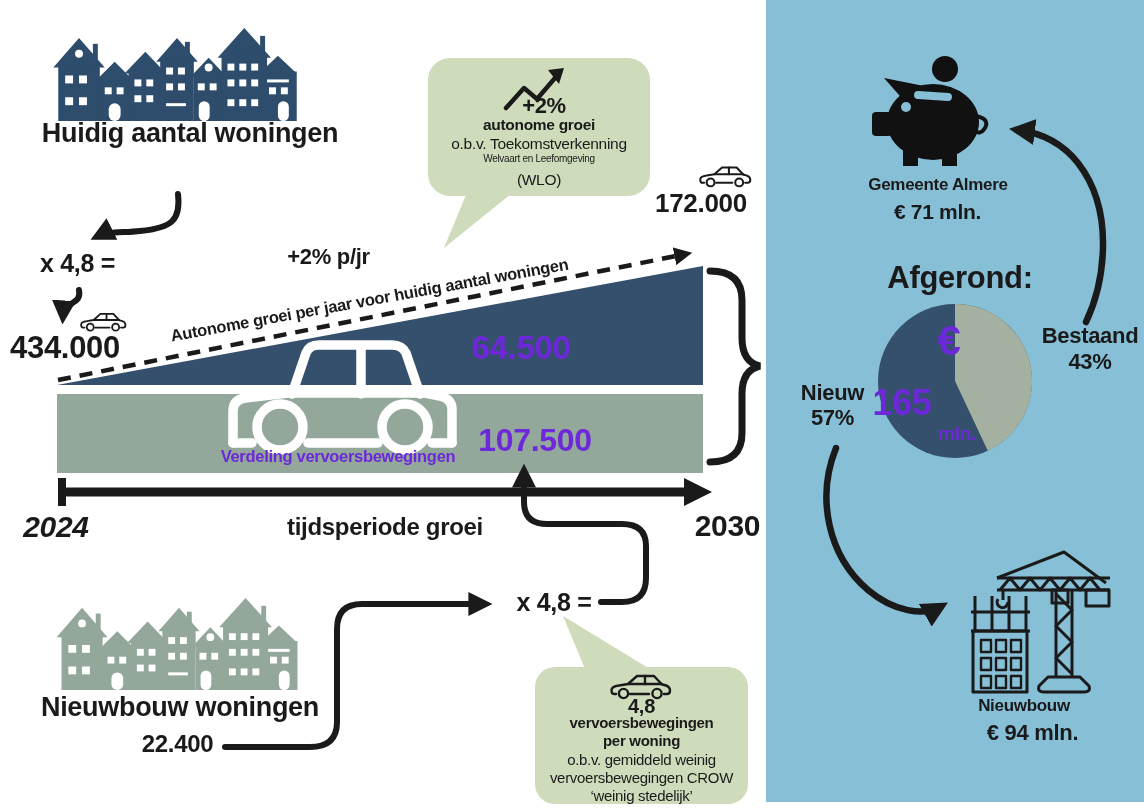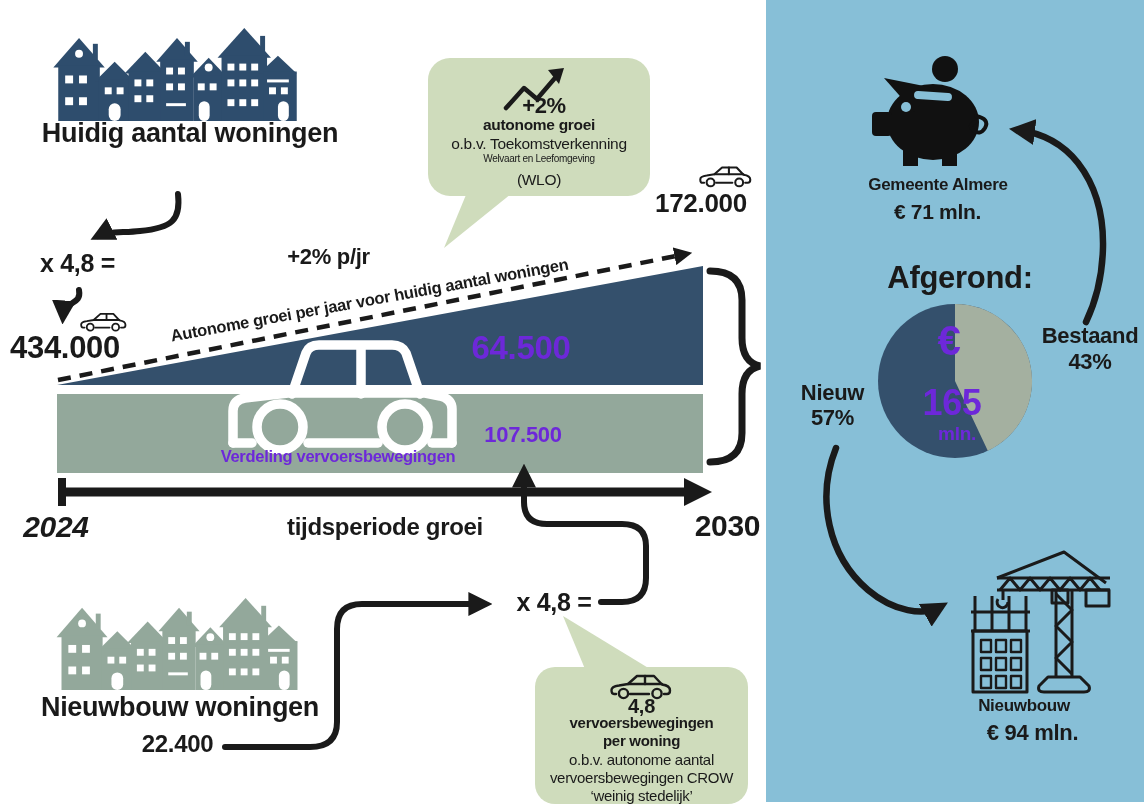--- a/index.html
+++ b/index.html
@@ -224,44 +224,44 @@
   <div class="t b7" style="left:439px;top:117px;width:200px;font-size:15.5px;">autonome groei</div>
   <div class="t" style="left:429px;top:136px;width:220px;font-size:15.5px;">o.b.v. Toekomstverkenning</div>
   <div class="t" style="left:429px;top:154px;width:220px;font-size:10px;">Welvaart en Leefomgeving</div>
   <div class="t" style="left:429px;top:172px;width:220px;font-size:15.5px;">(WLO)</div>
 
   <div class="t b6" style="left:641px;top:189px;width:120px;font-size:26px;">172.000</div>
   <div class="t b6" style="left:281px;top:245px;width:95px;font-size:22px;">+2% p/jr</div>
   <div class="t b6 rot" style="left:158px;top:330px;width:430px;font-size:16.5px;transform:rotate(-10.3deg);">Autonome groei per jaar voor huidig aantal woningen</div>
 
   <div class="t b6 w" style="left:460px;top:330px;width:122px;font-size:33px;">64.500</div>
-  <div class="t b6 w" style="left:460px;top:423px;width:126px;font-size:22px;">107.500</div>
+  <div class="t b6 w" style="left:472px;top:423px;width:126px;font-size:32px;">107.500</div>
   <div class="t b6 w" style="left:220px;top:448px;width:236px;font-size:16.5px;">Verdeling vervoersbewegingen</div>
 
   <div class="t b6" style="left:16px;top:511px;width:80px;font-size:30px;font-style:italic;">2024</div>
   <div class="t b6" style="left:250px;top:514px;width:270px;font-size:24px;">tijdsperiode groei</div>
   <div class="t b6" style="left:690px;top:510px;width:75px;font-size:30px;">2030</div>
 
   <div class="t b6" style="left:508px;top:589px;width:92px;font-size:25px;">x 4,8 =</div>
   <div class="t b6" style="left:35px;top:693px;width:290px;font-size:27px;">Nieuwbouw woningen</div>
   <div class="t b7" style="left:120px;top:731px;width:115px;font-size:24px;">22.400</div>
 
   <div class="t b7" style="left:599px;top:696px;width:85px;font-size:20px;">4,8</div>
   <div class="t b7" style="left:539px;top:715px;width:205px;font-size:15px;">vervoersbewegingen</div>
   <div class="t b7" style="left:539px;top:733px;width:205px;font-size:15px;">per woning</div>
-  <div class="t" style="left:534px;top:752px;width:215px;font-size:15px;">o.b.v. autonome aantal</div>
+  <div class="t" style="left:534px;top:752px;width:215px;font-size:15px;">o.b.v. gemiddeld weinig</div>
   <div class="t" style="left:534px;top:770px;width:215px;font-size:15px;">vervoersbewegingen CROW</div>
   <div class="t" style="left:534px;top:788px;width:215px;font-size:15px;">‘weinig stedelijk’</div>
 
   <div class="t b6" style="left:858px;top:176px;width:160px;font-size:17px;">Gemeente Almere</div>
   <div class="t b7" style="left:855px;top:201px;width:165px;font-size:21px;">€ 71 mln.</div>
   <div class="t b7" style="left:870px;top:261px;width:180px;font-size:31px;">Afgerond:</div>
 
   <div class="t b7 w" style="left:919px;top:318px;width:60px;font-size:42px;">€</div>
-  <div class="t b7 w" style="left:912px;top:384px;width:80px;font-size:36px;">165</div>
+  <div class="t b7 w" style="left:862px;top:384px;width:80px;font-size:36px;">165</div>
   <div class="t b7 w" style="left:927px;top:424px;width:60px;font-size:19px;">mln.</div>
 
   <div class="t b7" style="left:790px;top:381px;width:85px;font-size:22px;">Nieuw</div>
   <div class="t b7" style="left:790px;top:406px;width:85px;font-size:22px;">57%</div>
   <div class="t b7" style="left:1033px;top:324px;width:114px;font-size:22px;">Bestaand</div>
   <div class="t b7" style="left:1033px;top:350px;width:114px;font-size:22px;">43%</div>
 
   <div class="t b6" style="left:949px;top:697px;width:150px;font-size:17px;">Nieuwbouw</div>
   <div class="t b7" style="left:950px;top:721px;width:165px;font-size:22px;">€ 94 mln.</div>
 

